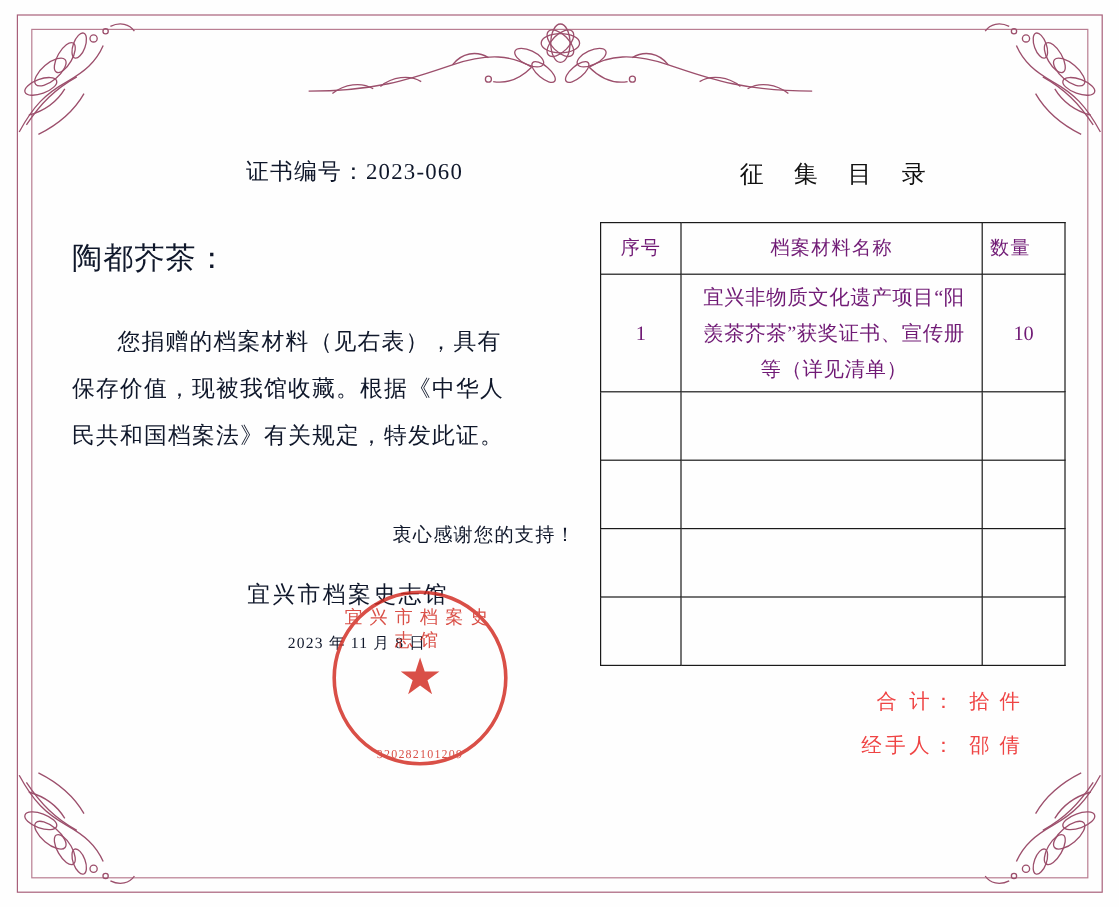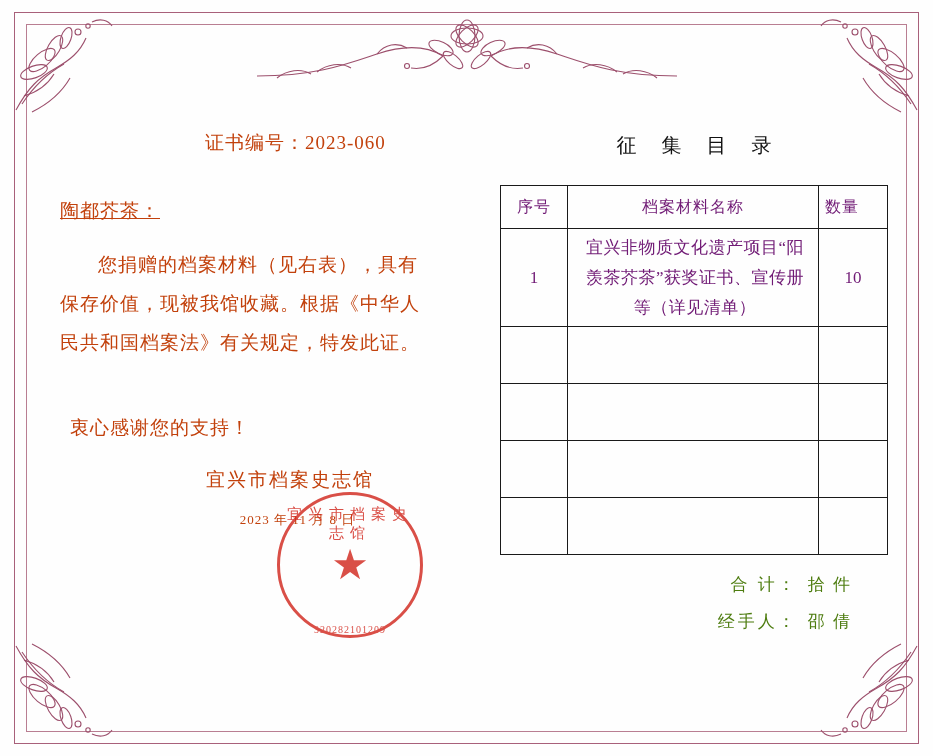--- a/index.html
+++ b/index.html
@@ -62,47 +62,46 @@
     pointer-events: none;
   }
   .top-flourish svg { width: 100%; height: 100%; display: block; }
 
   
   .letter {
     position: absolute;
     left: 60px;
     top: 130px;
     width: 420px;
-    color: #c2410c;
+    color: #0f172a;
   }
   .cert-no {
     font-size: 19px;
     letter-spacing: 1px;
     margin-left: 145px;
     margin-bottom: 42px;
     white-space: nowrap;
   }
   .salutation {
-    font-size: 19px;
-    letter-spacing: 1px;
-    margin-bottom: 22px;
-    text-decoration: underline;
+    font-size: 25px;
+    letter-spacing: 1px;
+    margin-bottom: 36px;
   }
   .body-text {
     font-size: 19px;
     line-height: 2.05;
     letter-spacing: 1px;
     text-indent: 2em;
     margin: 0 0 30px 0;
     width: 360px;
   }
   .thanks {
-    font-size: 19px;
-    letter-spacing: 1px;
-    text-align: left;
+    font-size: 16px;
+    letter-spacing: 1px;
+    text-align: right;
     margin: 52px 0 26px 10px;
   }
   .issuer {
     font-size: 19px;
     letter-spacing: 2px;
     text-align: center;
     margin: 0 0 18px 40px;
   }
   .date {
     font-size: 13px;
@@ -194,21 +193,21 @@
   .row-main .cell-seq, .row-main .cell-qty {
     text-align: center;
     font-size: 17px;
   }
   .row-empty td { height: 48px; }
 
   .totals {
     margin-top: 18px;
     text-align: right;
     padding-right: 36px;
-    color: #4d7c0f;
+    color: #ef4444;
   }
   .totals div {
     font-size: 17px;
     letter-spacing: 3px;
     margin-bottom: 14px;
   }
   .totals .val {
     letter-spacing: 2px;
     margin-left: 10px;
   }

